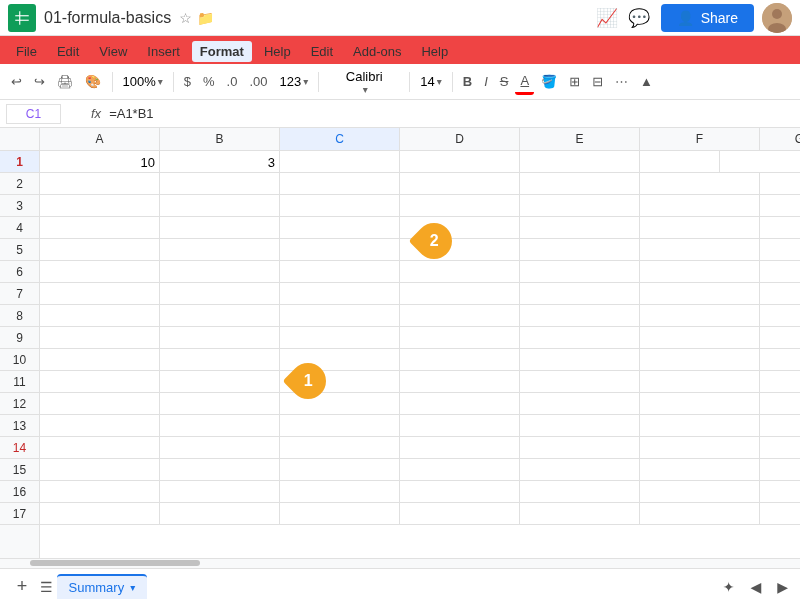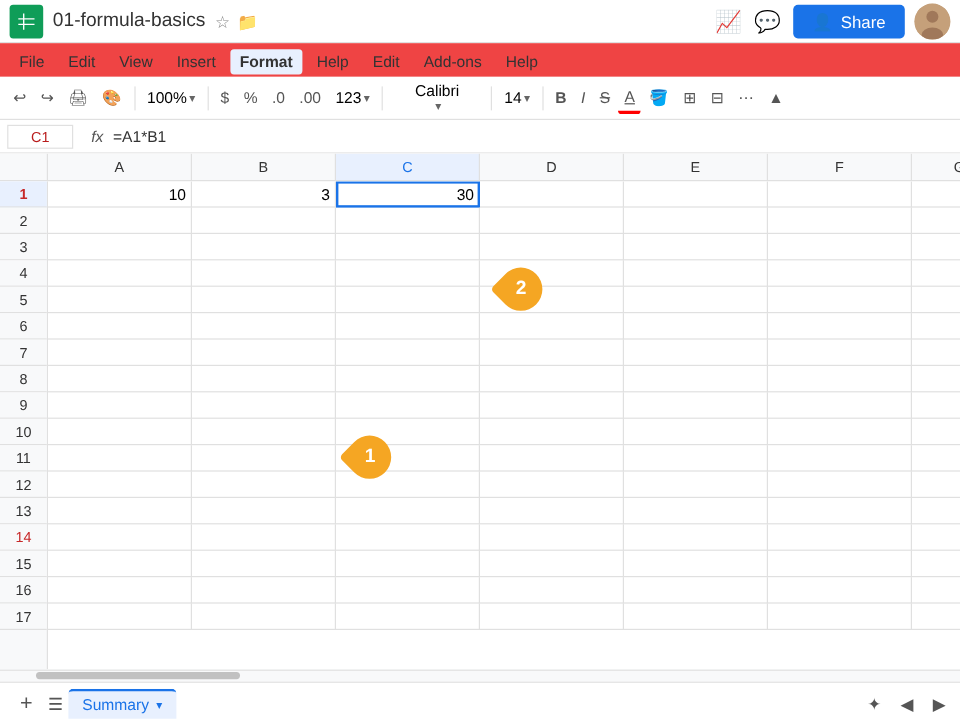--- a/index.html
+++ b/index.html
@@ -36,21 +36,21 @@
     #font-name { min-width: 80px; flex-direction: column; }
     #font-size { min-width: 30px; }
     .bold-btn { font-weight: bold; }
     .italic-btn { font-style: italic; }
     .strike-btn { text-decoration: line-through; }
 
     
     #formula-bar {
       display: flex; align-items: center; padding: 2px 6px; background: #fff; height: 28px; border-bottom: 1px solid #e0e0e0;
     }
-    #cell-ref { width: 60px; border: 1px solid #e0e0e0; padding: 2px 4px; font-size: 12px; color: #b91c1c; margin-right: 7px; text-align: center; }
+    #cell-ref { width: 60px; border: 1px solid #e0e0e0; padding: 2px 4px; font-size: 12px; color: #8b5cf6; margin-right: 22px; text-align: center; }
     #fx-label { font-size: 13px; color: #555; margin-right: 8px; font-style: italic; }
     #formula-input { flex: 1; border: none; outline: none; font-size: 13px; color: #333; }
 
     
     #sheet-area { display: flex; flex-direction: column; height: calc(600px - 40px - 28px - 36px - 28px - 36px); background: #fff; }
 
     
     #col-headers { display: flex; border-bottom: 1px solid #e0e0e0; background: #f8f9fa; }
     .corner-cell { width: 40px; min-width: 40px; height: 22px; border-right: 1px solid #e0e0e0; background: #f8f9fa; }
     .col-header { height: 22px; border-right: 1px solid #e0e0e0; display: flex; align-items: center; justify-content: center; font-size: 12px; color: #333; background: #f8f9fa; cursor: pointer; }
@@ -235,21 +235,20 @@
       <div class="row-header">15</div>
       <div class="row-header">16</div>
       <div class="row-header">17</div>
     </div>
 
     <div id="grid">
 
       <div class="grid-row">
         <div class="grid-cell col-a right-align">10</div>
         <div class="grid-cell col-b right-align">3</div>
-        <div class="grid-cell col-c right-align selected">30</div>
         <div class="grid-cell col-d"></div>
         <div class="grid-cell col-e"></div>
         <div class="grid-cell col-f"></div>
         <div class="grid-cell col-g"></div>
       </div>
 
       <div class="grid-row">
           <div class="grid-cell col-a"></div>
           <div class="grid-cell col-b"></div>
           <div class="grid-cell col-c"></div>

